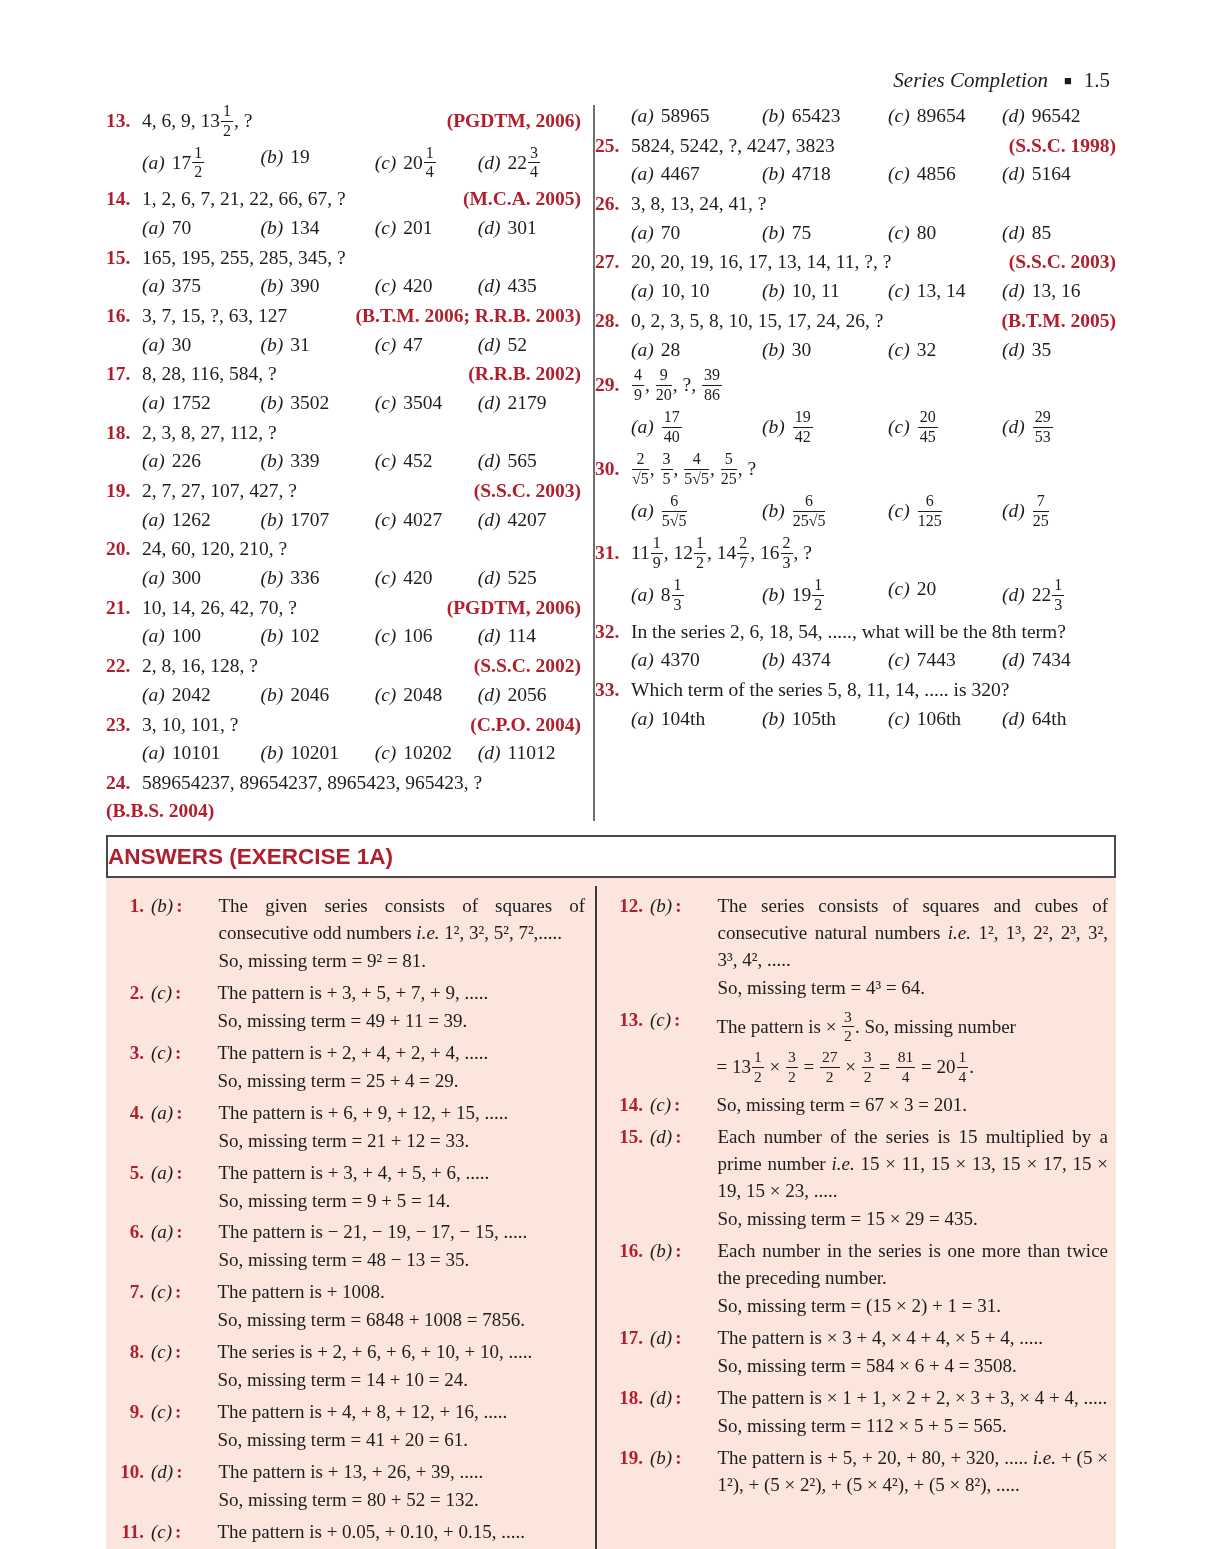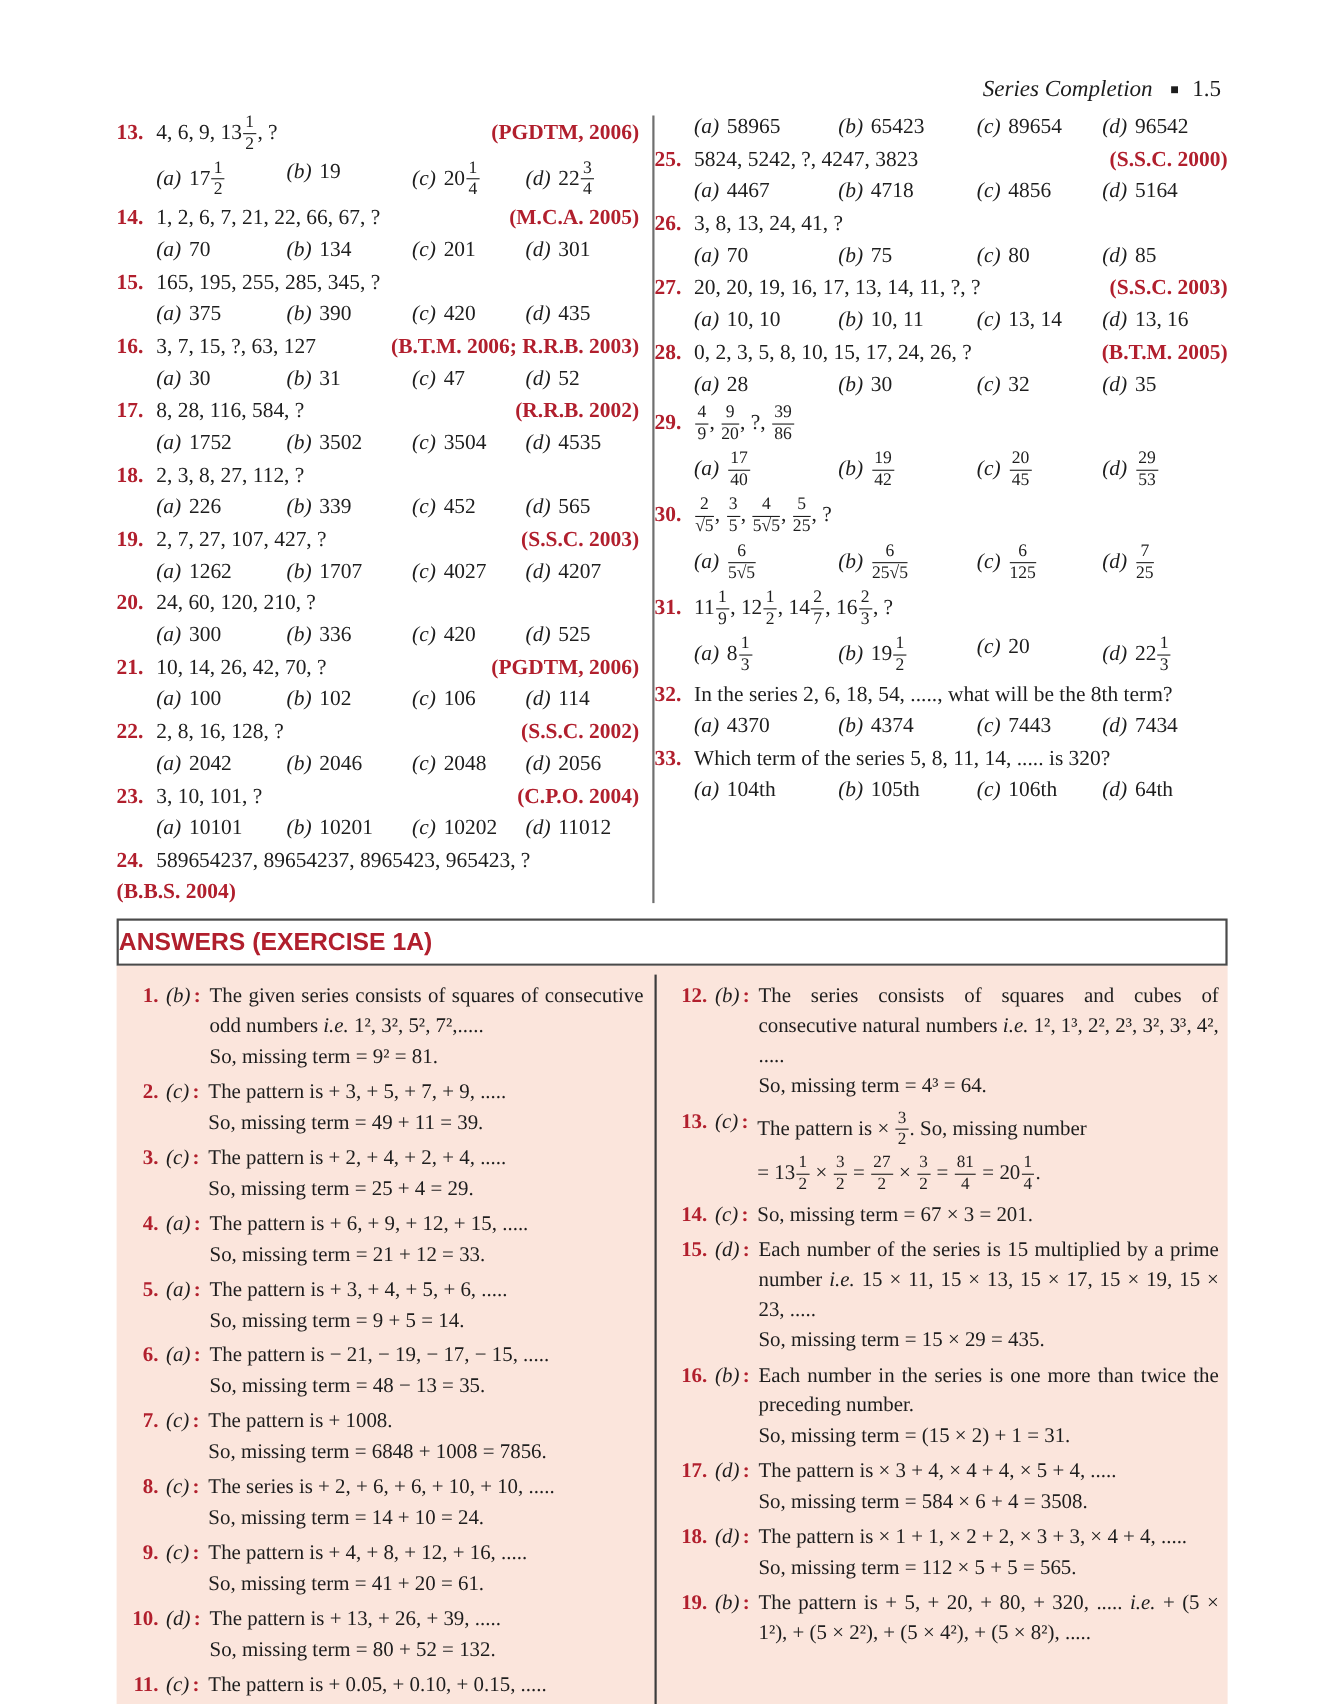--- a/index.html
+++ b/index.html
@@ -51,21 +51,21 @@
   .a-col{ font-size:19px; }
   .a-col-left{ width:489px; padding:2px 10px 0 4px; }
   .a-divider{ width:2px; background:var(--adiv); }
   .a-col-right{ flex:1; padding:2px 8px 0 12px; }
   .ans{ display:flex; margin-top:5px; line-height:1.42; }
   .ans-head{ flex:0 0 auto; display:flex; white-space:nowrap; align-items:baseline; }
   .ans-num{ min-width:34px; text-align:right; color:var(--red); font-weight:bold; }
   .ans-letter{ font-style:italic; padding:0 3px 0 7px; }
   .ans-colon{ color:var(--red); font-weight:bold; padding-right:8px; }
   .ans-body{ flex:1; min-width:0; }
-  .ans-line{ text-align:justify; }
+  .ans-line{ text-align:justify;margin-left:28px; }
   .ans-line + .ans-line{ margin-top:1px; }
   .ans-line i{ font-style:italic; }
 </style>
 </head>
 <body>
 
 <div class="page">
 
   <div class="page-header">
     <span class="ph-title">Series Completion</span><span class="ph-square">■</span><span class="ph-page">1.5</span>
@@ -127,21 +127,21 @@
         <div class="q">
           <div class="q-head">
             <span class="q-num">17.</span>
             <span class="q-series">8, 28, 116, 584, ?</span>
             <span class="q-tag">(R.R.B. 2002)</span>
           </div>
           <div class="q-opts">
             <span class="q-opt"><span class="opt-letter">(a)</span><span class="opt-value">1752</span></span>
             <span class="q-opt"><span class="opt-letter">(b)</span><span class="opt-value">3502</span></span>
             <span class="q-opt"><span class="opt-letter">(c)</span><span class="opt-value">3504</span></span>
-            <span class="q-opt"><span class="opt-letter">(d)</span><span class="opt-value">4535</span></span>
+            <span class="q-opt"><span class="opt-letter">(d)</span><span class="opt-value">2179</span></span>
           </div>
         </div>
         <div class="q">
           <div class="q-head">
             <span class="q-num">18.</span>
             <span class="q-series">2, 3, 8, 27, 112, ?</span>
           </div>
           <div class="q-opts">
             <span class="q-opt"><span class="opt-letter">(a)</span><span class="opt-value">226</span></span>
             <span class="q-opt"><span class="opt-letter">(b)</span><span class="opt-value">339</span></span>
@@ -228,21 +228,21 @@
             <span class="q-opt"><span class="opt-letter">(a)</span><span class="opt-value">58965</span></span>
             <span class="q-opt"><span class="opt-letter">(b)</span><span class="opt-value">65423</span></span>
             <span class="q-opt"><span class="opt-letter">(c)</span><span class="opt-value">89654</span></span>
             <span class="q-opt"><span class="opt-letter">(d)</span><span class="opt-value">96542</span></span>
           </div>
         </div>
         <div class="q">
           <div class="q-head">
             <span class="q-num">25.</span>
             <span class="q-series">5824, 5242, ?, 4247, 3823</span>
-            <span class="q-tag">(S.S.C. 2000)</span>
+            <span class="q-tag">(S.S.C. 1998)</span>
           </div>
           <div class="q-opts">
             <span class="q-opt"><span class="opt-letter">(a)</span><span class="opt-value">4467</span></span>
             <span class="q-opt"><span class="opt-letter">(b)</span><span class="opt-value">4718</span></span>
             <span class="q-opt"><span class="opt-letter">(c)</span><span class="opt-value">4856</span></span>
             <span class="q-opt"><span class="opt-letter">(d)</span><span class="opt-value">5164</span></span>
           </div>
         </div>
         <div class="q">
           <div class="q-head">

